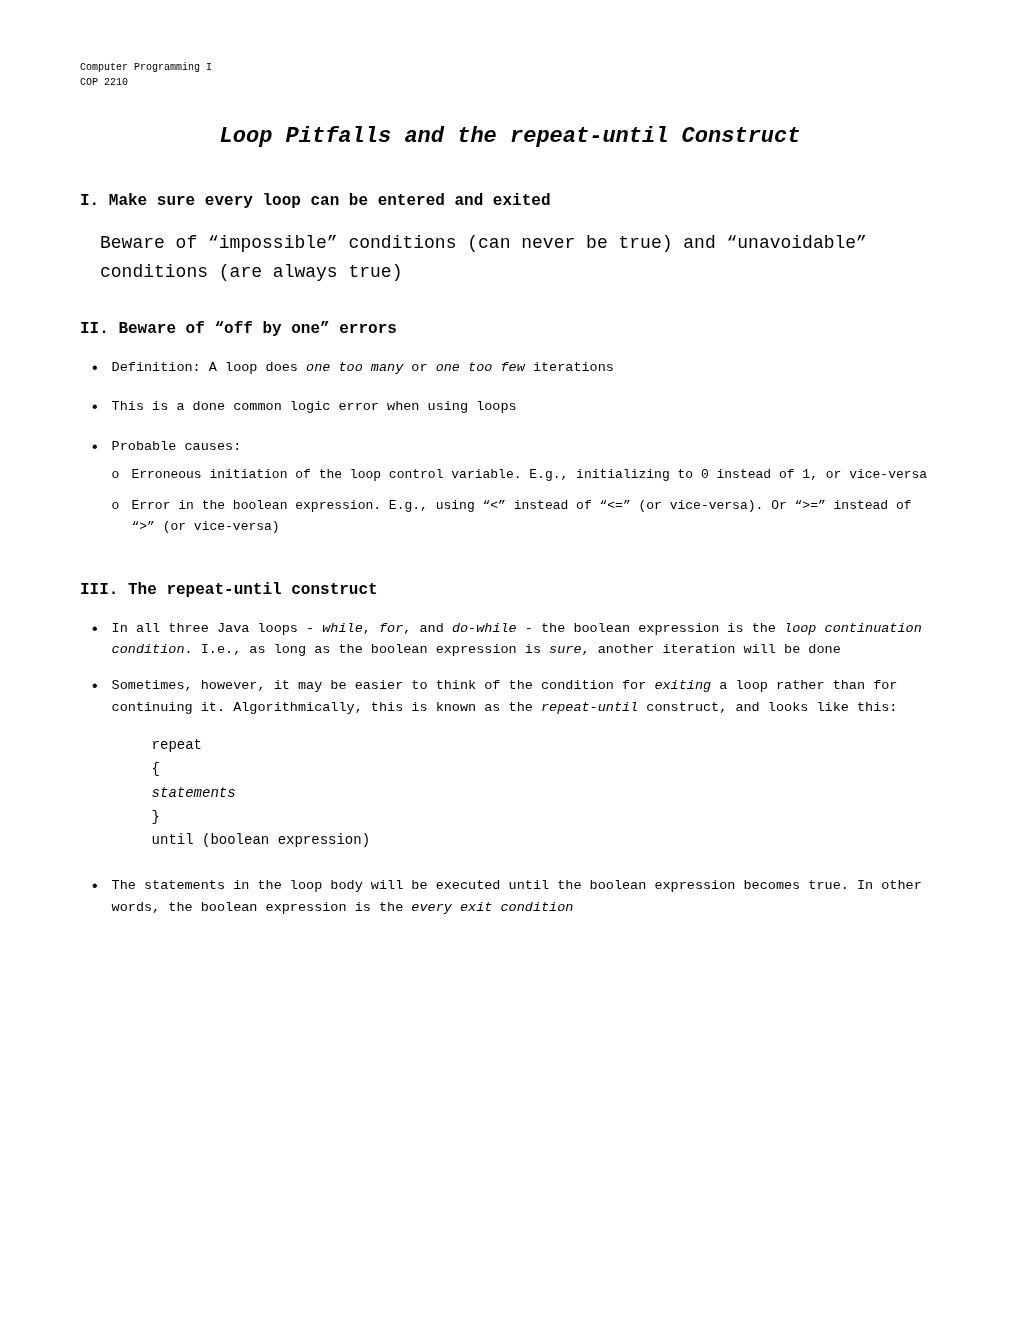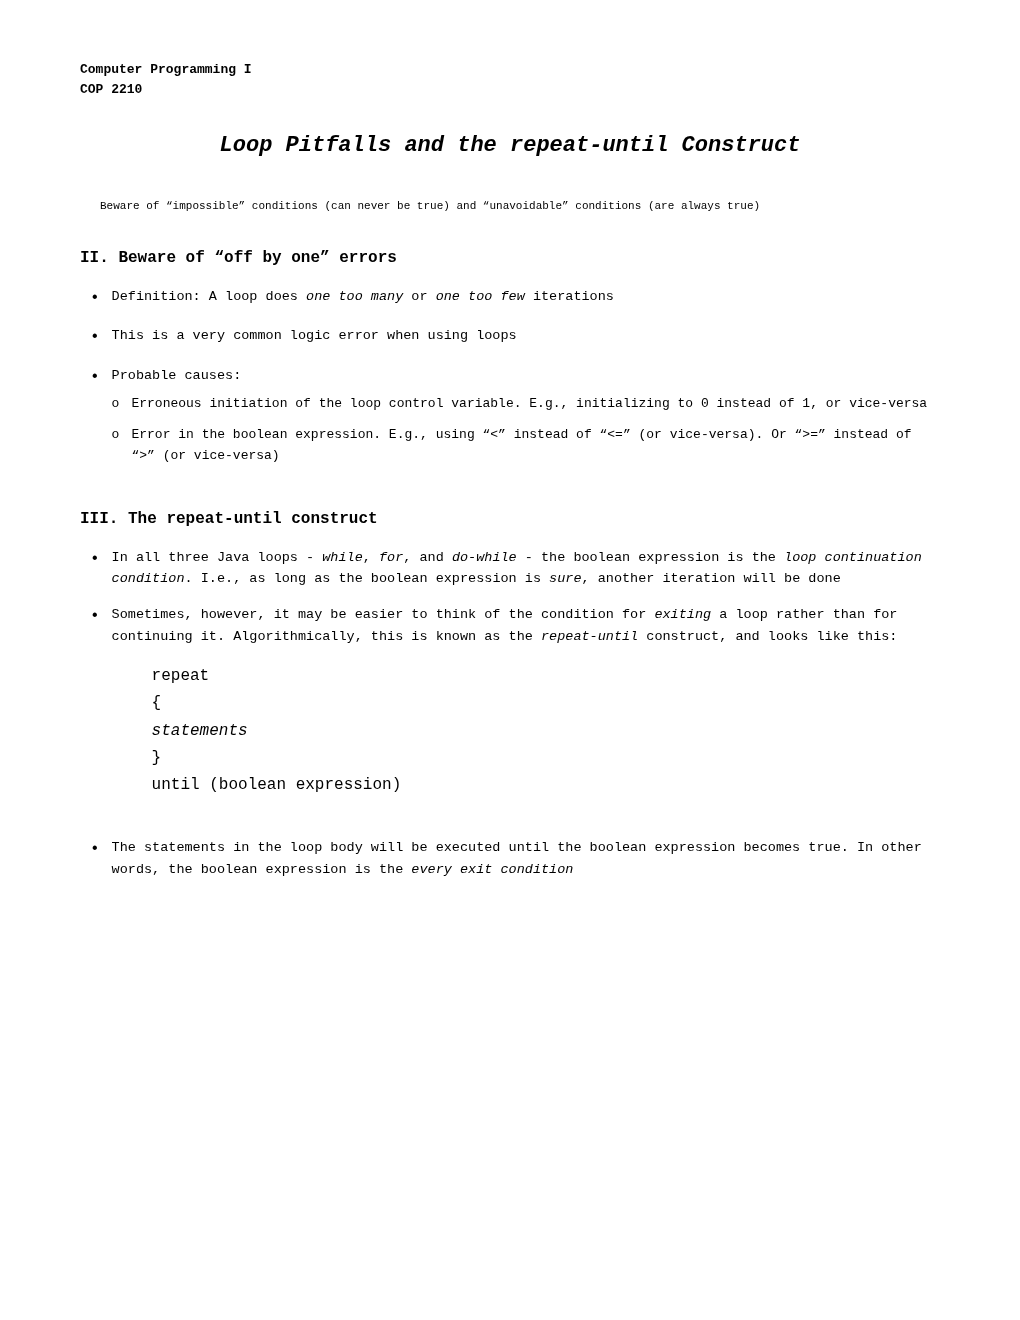--- a/index.html
+++ b/index.html
@@ -16,22 +16,21 @@
       width: 1020px;
       min-height: 1320px;
       padding: 60px 80px;
       line-height: 1.5;
     }
 
     .header {
       display: flex;
       justify-content: space-between;
       margin-bottom: 6px;
-      font-size: 13px;
-      font-weight: bold;
+      font-size: 10px;
     }
 
     .header-left {
       display: flex;
       flex-direction: column;
     }
 
     .header-right {
       text-align: right;
     }
@@ -52,21 +51,21 @@
       font-family: 'Courier New', Courier, monospace;
     }
 
     .section {
       margin-bottom: 30px;
     }
 
     .section-body {
       margin-left: 20px;
       margin-bottom: 12px;
-      font-size: 11px;
+      font-size: 18px;
       line-height: 1.6;
     }
 
     .bullet-list {
       list-style: none;
       margin-left: 10px;
     }
 
     .bullet-list > li {
       display: flex;
@@ -110,52 +109,53 @@
 
     .sub-content {
       flex: 1;
     }
 
     em {
       font-style: italic;
     }
 
     .code-block {
-      margin: 16px 0 24px 40px;
+      margin: 16px 0 8px 40px;
       font-family: 'Courier New', Courier, monospace;
-      font-size: 16px;
+      font-size: 14px;
       line-height: 1.7;
     }
   </style>
 </head>
 <body>
 
 <div class="header">
   <div class="header-left">
     <span>Computer Programming I</span>
     <span>COP 2210</span>
   </div>
 </div>
 
 <div class="page-title">
   <span>Loop Pitfalls and the repeat-until Construct</span>
 </div>
 
 <div id="sections-container">
     <div class="section">
+      <div class="section-heading">I.  Make sure every loop can be entered and exited</div>
       <div class="section-body">Beware of “impossible” conditions (can never be true) and “unavoidable” conditions (are always true)</div>
     </div>
     <div class="section">
       <div class="section-heading">II.  Beware of “off by one” errors</div>
       <ul class="bullet-list">
         <li>
           <div class="bullet-content"><span>Definition:  A loop does <em>one too many</em> or <em>one too few</em> iterations</span></div>
         </li>
         <li>
-          <div class="bullet-content"><span>This is a very common logic error when using loops</span></div>
+          <div class="bullet-content"><span>This is a done common logic error when using loops</span></div>
         </li>
         <li>
           <div class="bullet-content"><span>Probable causes:</span><ul class="sub-list">
               <li>
                 <span class="sub-content">Erroneous initiation of the loop control variable.  E.g., initializing to 0 instead of 1, or vice-versa</span>
               </li>
               <li>
                 <span class="sub-content">Error in the boolean expression.  E.g., using “&lt;” instead of “&lt;=” (or vice-versa).  Or “&gt;=” instead of “&gt;” (or vice-versa)</span>
               </li>
             </ul></div>

